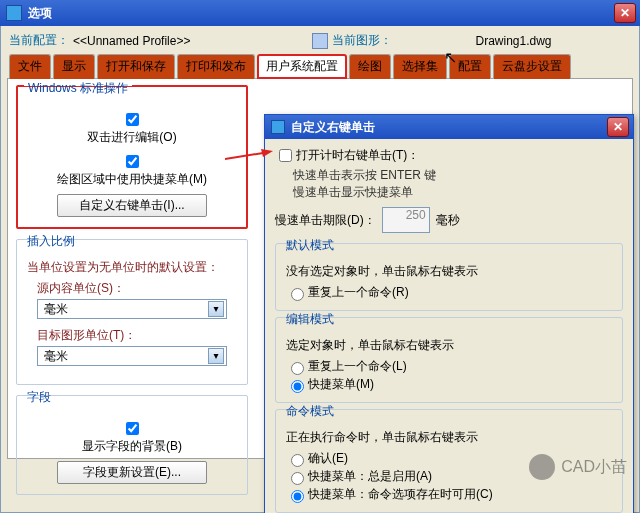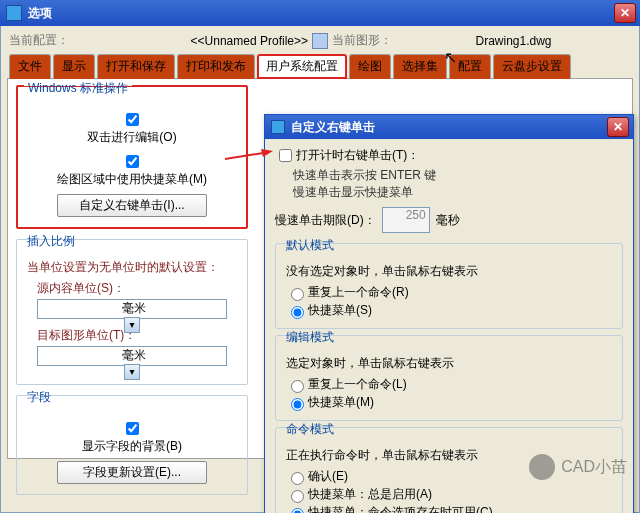--- a/index.html
+++ b/index.html
@@ -28,22 +28,22 @@
   .titlebar .close { width:22px; height:20px; background:linear-gradient(#e98585,#c93030); border:1px solid #7a0e0e; color:#fff; text-align:center; line-height:18px; border-radius:3px; }
   .content {
     background:#ece9d8;
     border:1px solid #7f9db9;
     border-top:none;
     height: calc(100% - 26px);
     padding:4px 6px 6px 6px;
     position:relative;
   }
   .cfgline { display:flex; align-items:center; padding:2px 2px 4px 2px; }
-  .cfgline .lbl { color:#737373; margin-right:4px;}
-  .cfgline .mid { flex:1; text-align:right;}
+  .cfgline .lbl { color:#0369a1; margin-right:4px;}
+  .cfgline .mid { flex:1; text-align:left;}
   .cfgline .small-ico { width:16px; height:16px; background:#b5cdf0; border:1px solid #6b86b4; margin:0 4px;}
   .tabs { display:flex; border-bottom:1px solid #a0a0a0; padding-left:2px; }
   .tab {
     padding:3px 8px 2px 8px;
     border:1px solid #a0a0a0;
     border-bottom:none;
     background:#c2410c;
     margin-right:2px;
     border-radius:3px 3px 0 0;
     position:relative;
@@ -67,21 +67,21 @@
   .group.red-frame { border:2px solid #d22;}
   .chk { display:flex; align-items:center; margin:0 0 6px 0;flex-direction:column;}
   .chk input { margin-right:4px;}
   .wbtn {
     display:inline-block; min-width:150px; text-align:center;
     border:1px solid #8a8a8a; background:linear-gradient(#fff,#e8e8e8);
     padding:2px 8px; border-radius:2px;
   }
   .center { text-align:center;}
   .sublabel { color:#7f1d1d; margin:4px 0 2px 0;}
-  .sel { width:190px; height:20px; border:1px solid #7f9db9; background:#fff; display:flex; align-items:center; padding:0 2px; margin:2px 0 8px 0;flex-direction:column;}
+  .sel { width:190px; height:20px; border:1px solid #7f9db9; background:#fff; display:flex; align-items:center; padding:0 2px; margin:2px 0 8px 0;}
   .sel span { flex:1; padding-left:4px;}
   .sel .arr { width:16px; height:16px; background:linear-gradient(#e9f2fb,#bcd4ef); border:1px solid #7f9db9; text-align:center; line-height:14px; font-size:10px;}
   .bottom-btn-row { position:absolute; bottom:6px; right:10px; display:flex; gap:8px;}
   .std-btn { min-width:70px; text-align:center; border:1px solid #8a8a8a; background:linear-gradient(#fff,#e5e5e5); padding:2px 10px; border-radius:2px;}
 
   
   .arrow {
     position:absolute;
     left:224px; top:123px;
     width:48px; height:14px;
@@ -224,24 +224,20 @@
         <span>毫秒</span>
       </div>
 
       <div class="fieldset">
         <span class="legend">默认模式</span>
         <div class="desc">没有选定对象时，单击鼠标右键表示</div>
         <div class="radio">
           <input type="radio" name="fs1" style="">
           <span>重复上一个命令(R)</span>
         </div>
-        <div class="radio">
-          <input type="radio" name="fs1" checked="" style="">
-          <span>快捷菜单(S)</span>
-        </div>
       </div>
 
       <div class="fieldset">
         <span class="legend">编辑模式</span>
         <div class="desc">选定对象时，单击鼠标右键表示</div>
         <div class="radio">
           <input type="radio" name="fs2" style="">
           <span>重复上一个命令(L)</span>
         </div>
         <div class="radio">

